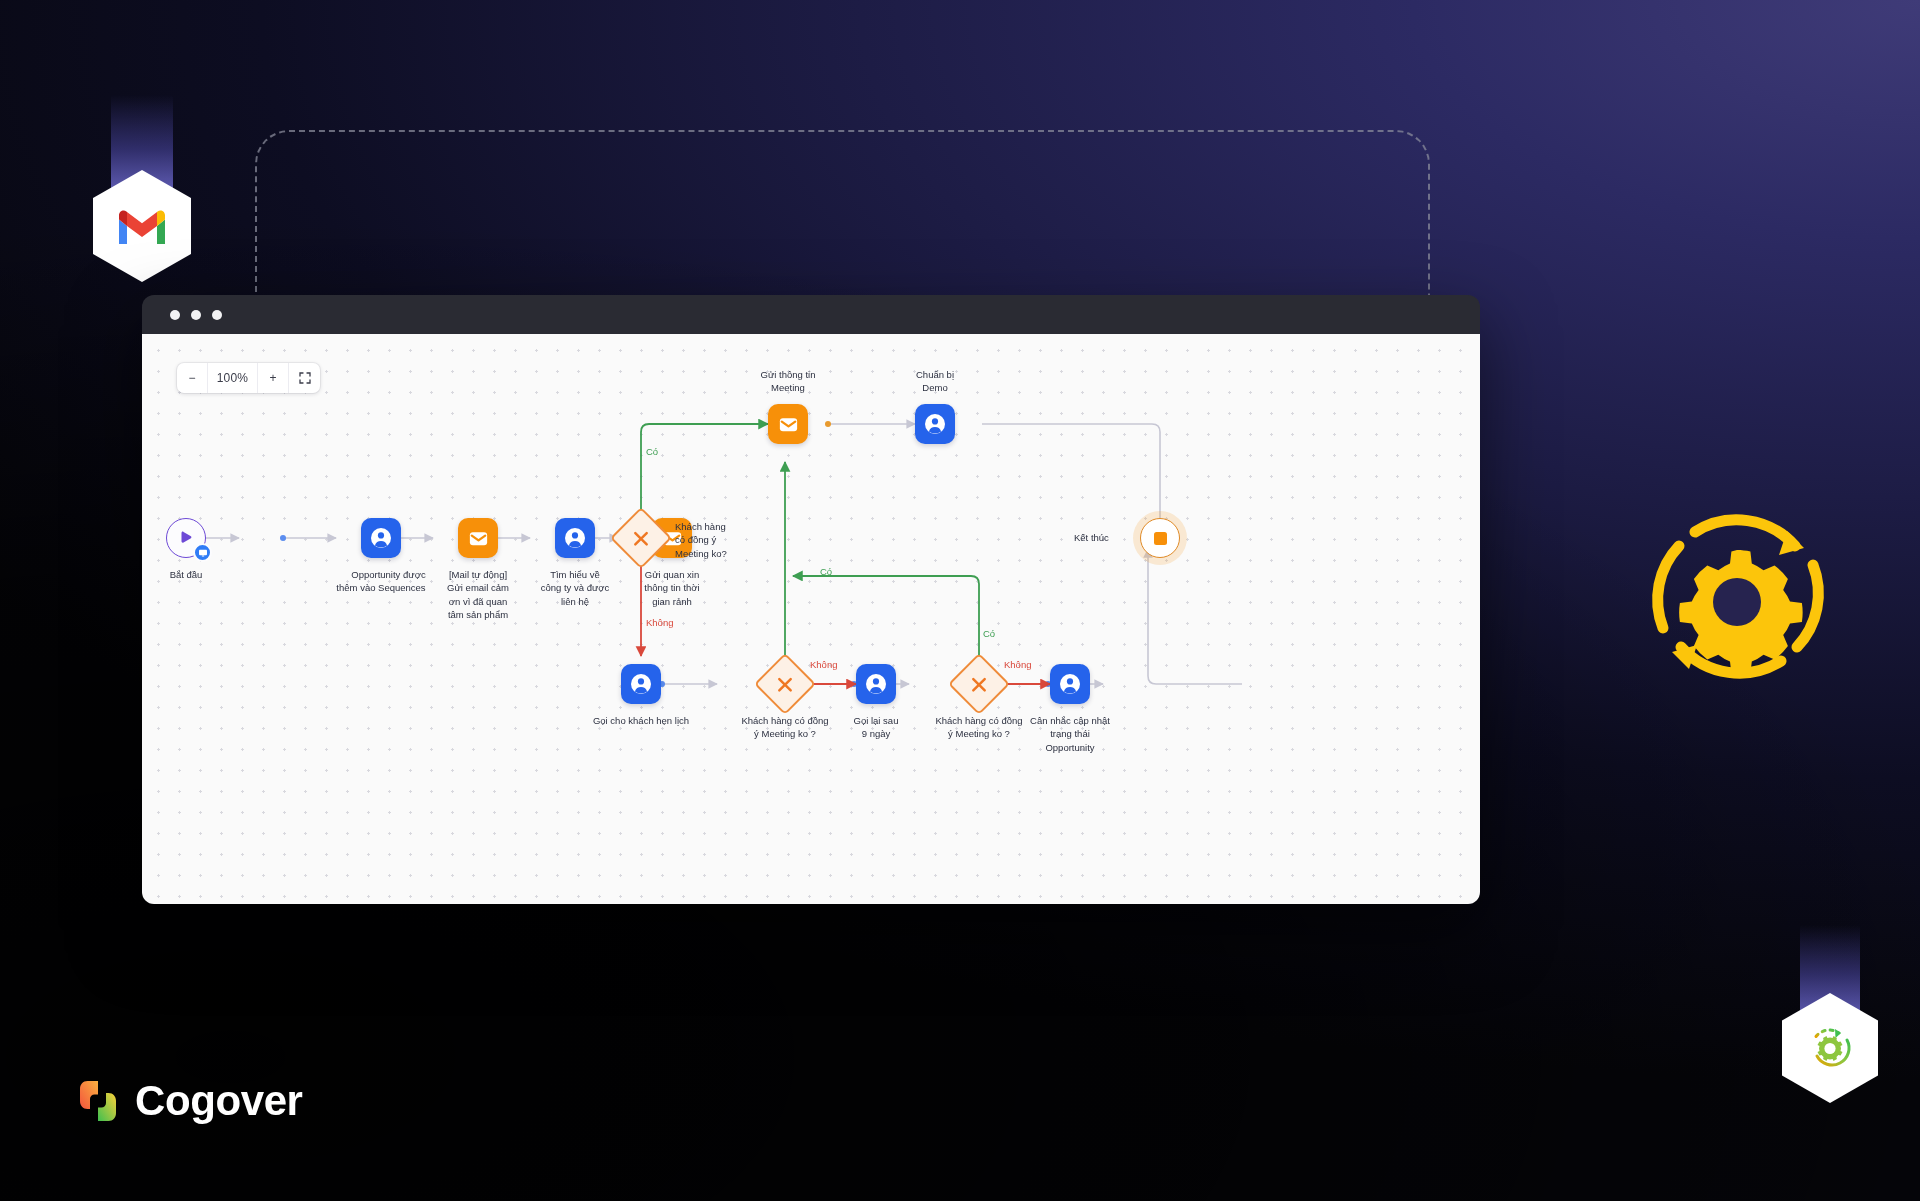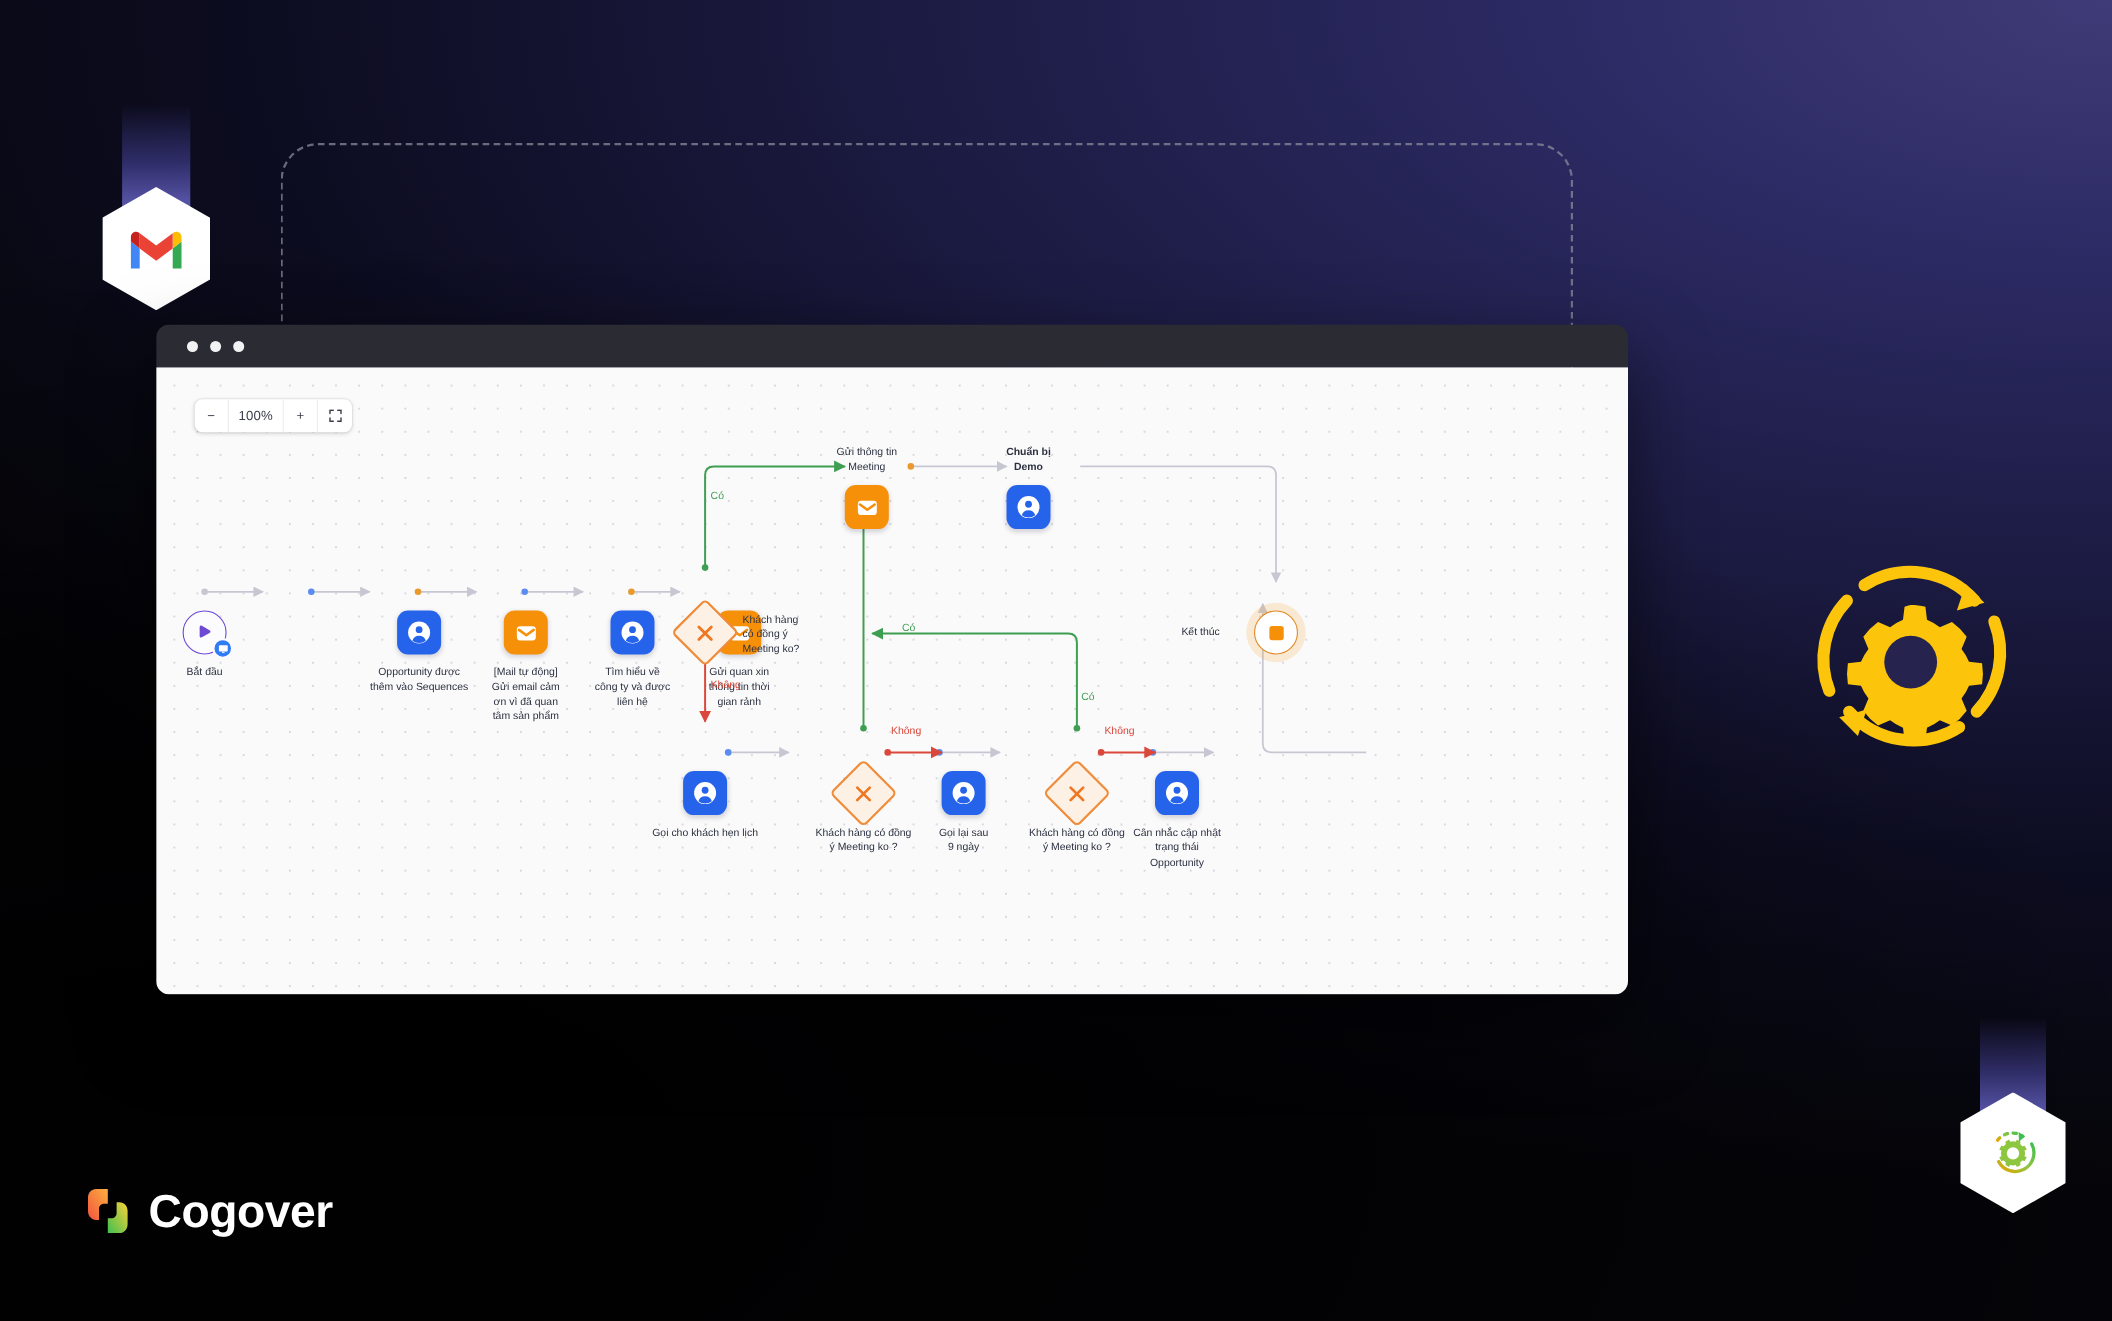--- a/index.html
+++ b/index.html
@@ -99,21 +99,21 @@
   #zoom-level{ width:50px; letter-spacing:.2px; }
   #zoom-in{ width:31px; cursor:pointer; }
   #zoom-fit{ width:31px; cursor:pointer; }
 
   
   #flow-svg{ position:absolute; inset:0; width:100%; height:100%; }
 
   
   #nodes{ position:absolute; inset:0; }
 
-  .node{ position:absolute;margin-top:37px; }
+  .node{ position:absolute; }
 
   .nbox{
     width:40px; height:40px; border-radius:10px;
     display:flex; align-items:center; justify-content:center;
     box-shadow:0 2px 5px rgba(20,24,60,.18);
   }
   .nbox.blue{ background:#2563eb; }
   .nbox.orange{ background:#f79009; }
 
   .ndiamond{
@@ -330,21 +330,21 @@
       </div>
 
       <div class="node" style="left:219px; top:184px;">
         <div class="nbox blue">
           <svg width="22" height="22" viewBox="0 0 22 22">
             <circle cx="11" cy="11" r="10" fill="#fff"></circle>
             <circle cx="11" cy="8.4" r="3.1" fill="#2563eb"></circle>
             <path d="M4.9 18.4a6.4 6.4 0 0 1 12.2 0 10 10 0 0 1-12.2 0z" fill="#2563eb"></path>
           </svg>
         </div>
-        <div class="nlabel" style="top:50px; white-space:pre;">Opportunity được
+        <div class="nlabel" style="top:50px; white-space:pre;text-align:right;">Opportunity được
 thêm vào Sequences</div>
       </div>
 
       <div class="node" style="left:316px; top:184px;">
         <div class="nbox orange">
           <svg width="23" height="23" viewBox="0 0 24 24">
             <rect x="3" y="5.5" width="18" height="13.5" rx="3.2" fill="#fff"></rect>
             <path d="M5 9l7 5 7-5" fill="none" stroke="#f79009" stroke-width="2.4" stroke-linecap="round" stroke-linejoin="round"></path>
           </svg>
         </div>
@@ -404,21 +404,21 @@
       </div>
 
       <div class="node" style="left:773px; top:70px;">
         <div class="nbox blue">
           <svg width="22" height="22" viewBox="0 0 22 22">
             <circle cx="11" cy="11" r="10" fill="#fff"></circle>
             <circle cx="11" cy="8.4" r="3.1" fill="#2563eb"></circle>
             <path d="M4.9 18.4a6.4 6.4 0 0 1 12.2 0 10 10 0 0 1-12.2 0z" fill="#2563eb"></path>
           </svg>
         </div>
-        <div class="nlabel" style="top:-36px; white-space:pre;font-weight:bold;">Chuẩn bị
+        <div class="nlabel" style="top:-36px; white-space:pre;">Chuẩn bị
 Demo</div>
       </div>
 
       <div class="node" style="left:998px; top:184px;">
         <div class="nend">
           <span class="nend-sq"></span>
         </div>
         <div class="nlabel side" style="left:-66px; top:13px;">Kết thúc</div>
       </div>
 

